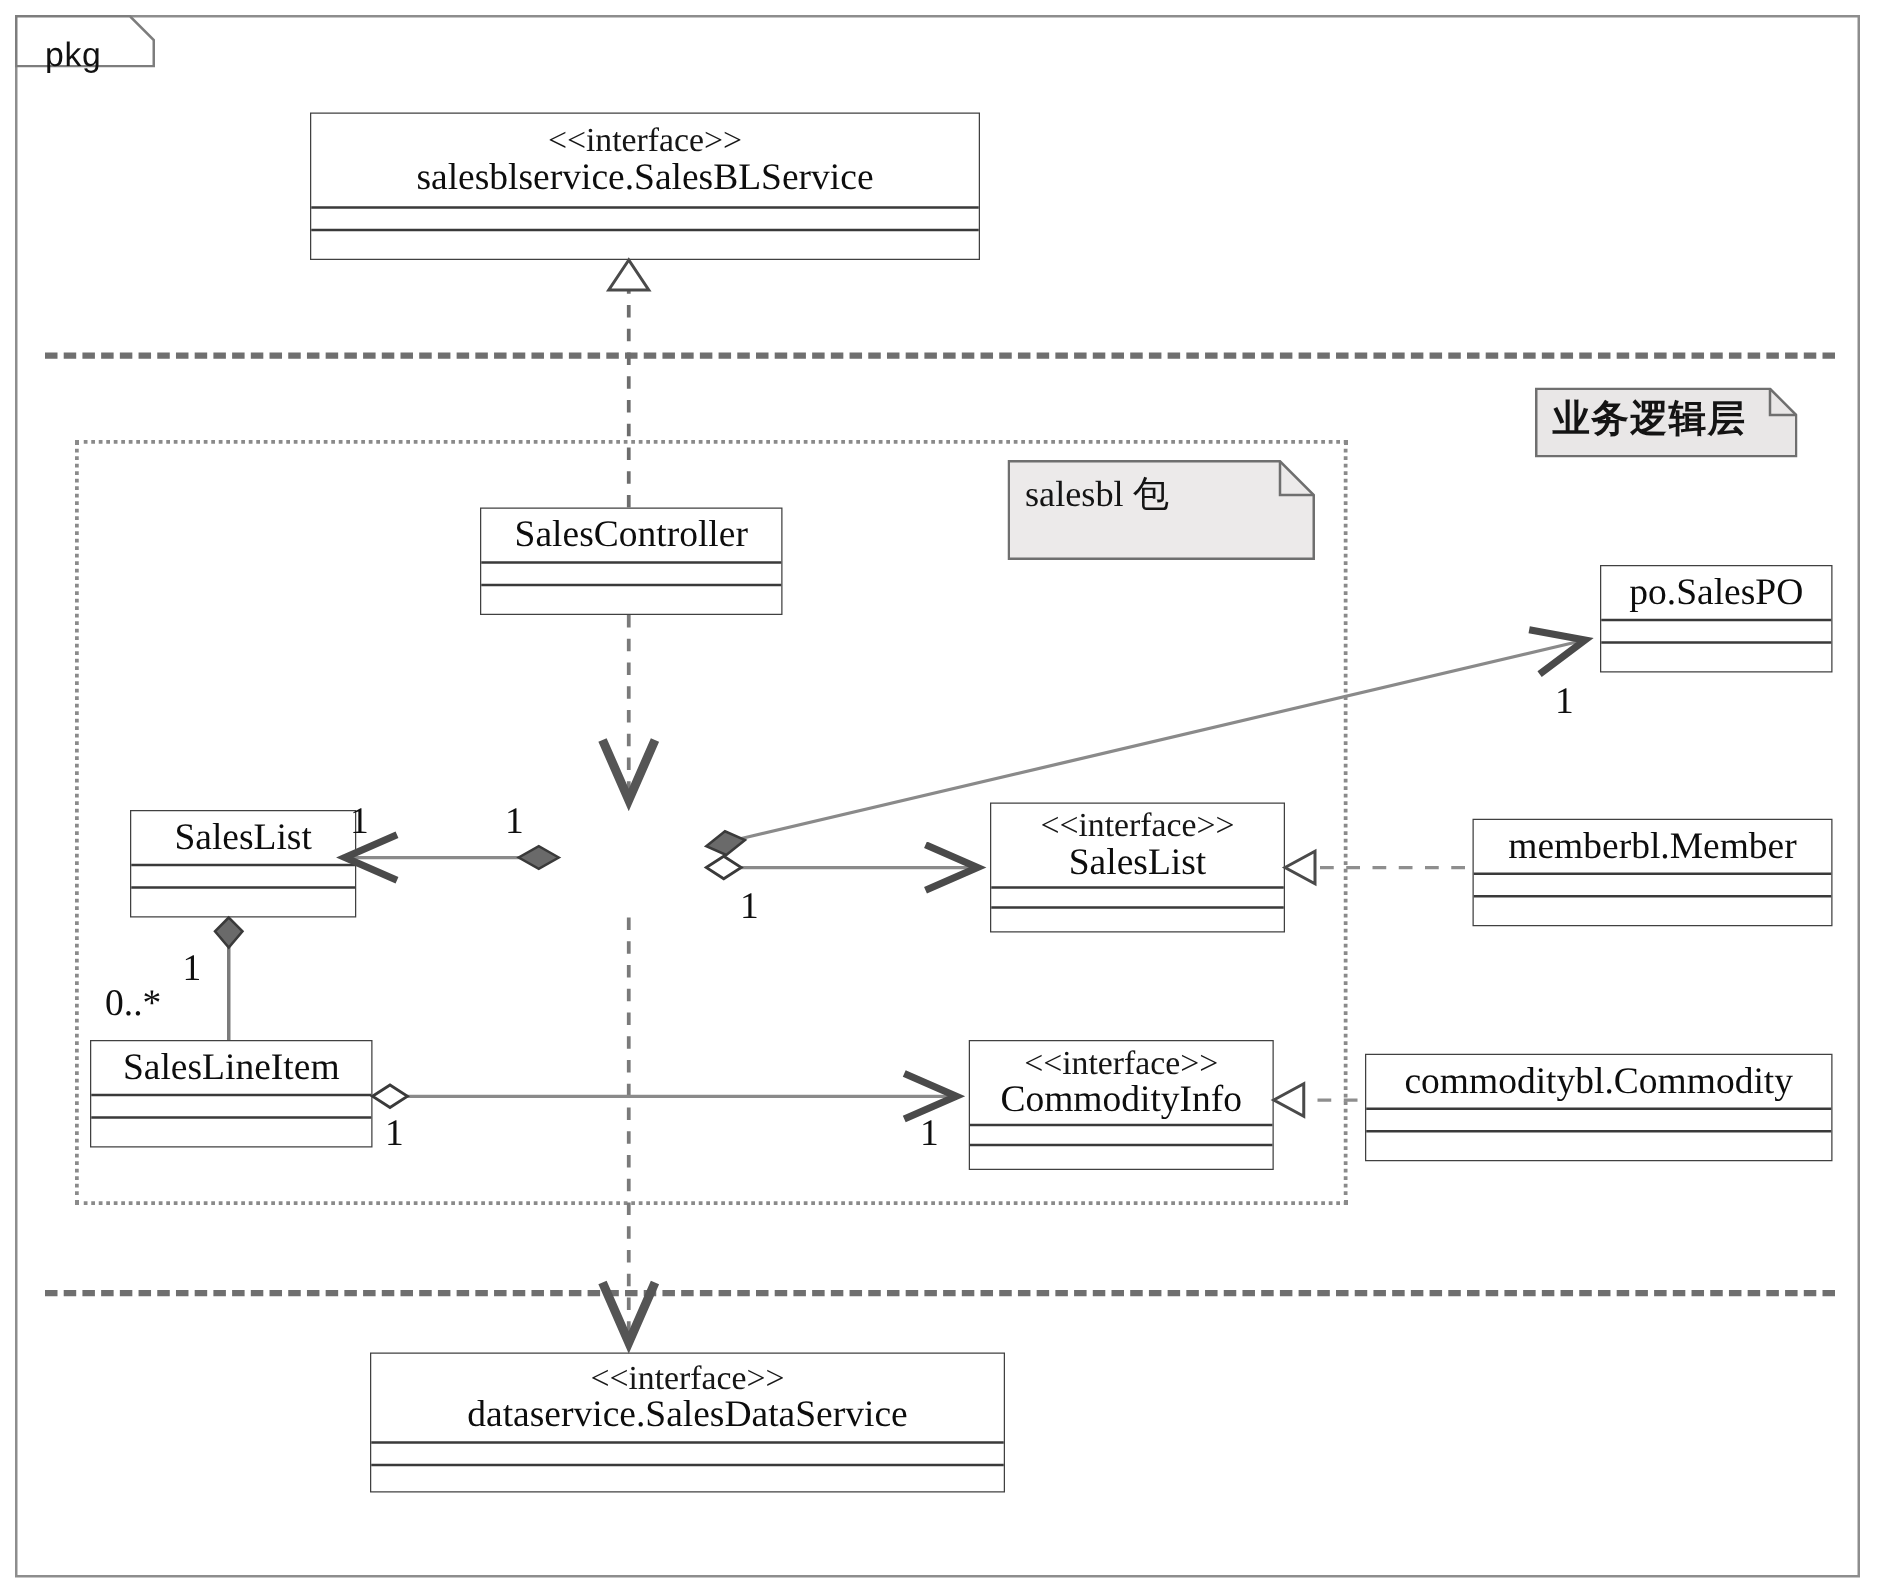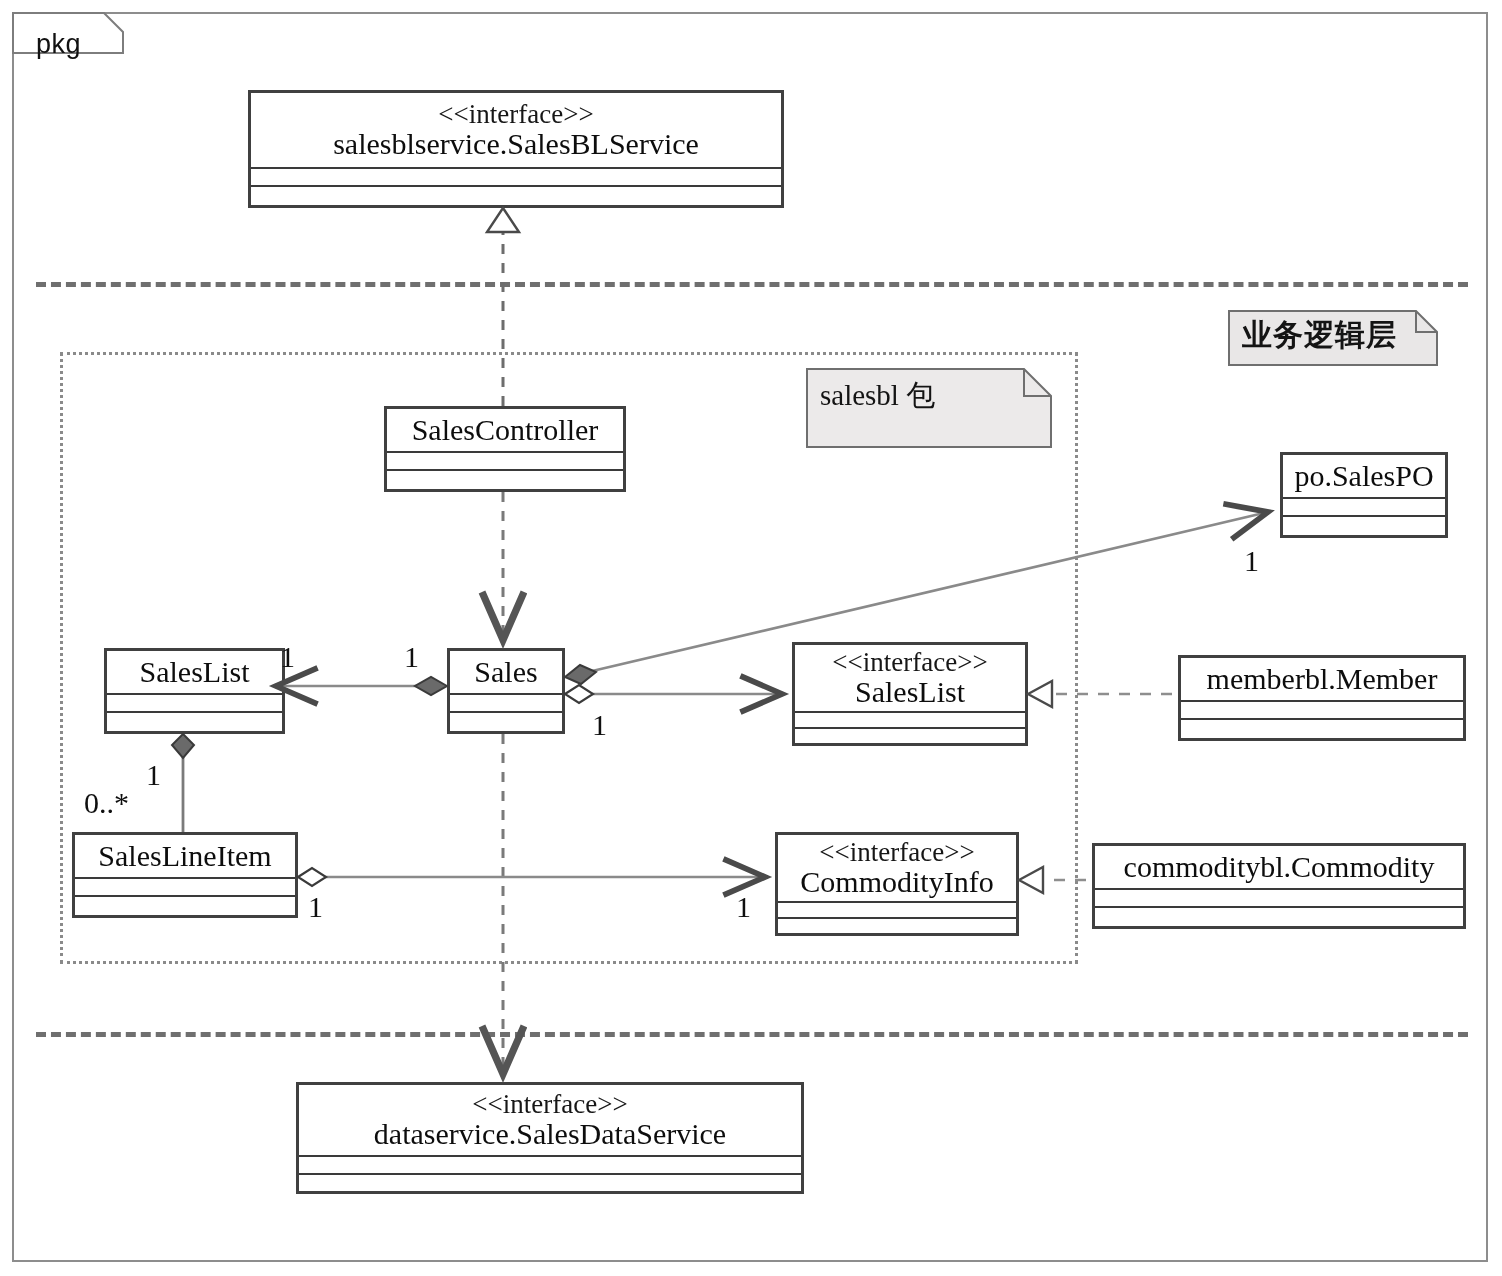--- a/index.html
+++ b/index.html
@@ -12,21 +12,21 @@
   .frame-tab svg{display:block;}
   .frame-tab-label{position:absolute;left:24px;top:17px;font-family:"Liberation Sans",sans-serif;font-size:27px;color:#111;letter-spacing:.5px;}
 
   
   .layerline{position:absolute;height:0;border-top:5px dashed #6f6f6f;}
 
   
   .pkgbox{position:absolute;border:3px dotted #8a8a8a;box-sizing:border-box;}
 
   
-  .cls{position:absolute;box-sizing:border-box;border:3px solid #404040;background:#fff;}
+  .cls{position:absolute;box-sizing:border-box;border:1px solid #404040;background:#fff;}
   .cls .hdr{box-sizing:border-box;border-bottom:2px solid #3a3a3a;display:flex;flex-direction:column;align-items:center;justify-content:center;line-height:1.04;padding:2px 4px;}
   .cls .hdr .stereo{font-size:27px;color:#161616;white-space:nowrap;}
   .cls .hdr .nm{font-size:30px;color:#0d0d0d;white-space:nowrap;}
   .cls .attr{box-sizing:border-box;border-bottom:2px solid #3a3a3a;}
   .cls .oper{box-sizing:border-box;}
 
   
   .note{position:absolute;}
   .note .nlabel{position:absolute;left:14px;top:8px;font-size:29px;color:#141414;white-space:nowrap;font-family:"Liberation Serif",serif;}
   .note.cn .nlabel{font-family:"DejaVu Sans",sans-serif;font-weight:bold;font-size:30px;letter-spacing:1px;}
@@ -71,27 +71,20 @@
   </div>
 
   <div class="cls" style="left:104px;top:648px;width:181px;height:86px;">
     <div class="hdr" style="height:44px;">
       <span class="nm">SalesList</span>
     </div>
     <div class="attr" style="height:18px;"></div>
     <div class="oper" style="height:18px;"></div>
   </div>
 
-  <div class="cls" style="left:447px;top:648px;width:118px;height:86px;">
-    <div class="hdr" style="height:44px;">
-      <span class="nm">Sales</span>
-    </div>
-    <div class="attr" style="height:18px;"></div>
-    <div class="oper" style="height:18px;"></div>
-  </div>
 
   <div class="cls" style="left:72px;top:832px;width:226px;height:86px;">
     <div class="hdr" style="height:44px;">
       <span class="nm">SalesLineItem</span>
     </div>
     <div class="attr" style="height:18px;"></div>
     <div class="oper" style="height:18px;"></div>
   </div>
 
   <div class="cls" style="left:792px;top:642px;width:236px;height:104px;">
@@ -105,21 +98,21 @@
 
   <div class="cls" style="left:775px;top:832px;width:244px;height:104px;">
     <div class="hdr" style="height:68px;">
       <span class="stereo">&lt;&lt;interface&gt;&gt;</span>
       <span class="nm">CommodityInfo</span>
     </div>
     <div class="attr" style="height:16px;"></div>
     <div class="oper" style="height:16px;"></div>
   </div>
 
-  <div class="cls" style="left:1280px;top:452px;width:168px;height:86px;">
+  <div class="cls" style="left:1280px;top:452px;width:186px;height:86px;">
     <div class="hdr" style="height:44px;">
       <span class="nm">po.SalesPO</span>
     </div>
     <div class="attr" style="height:18px;"></div>
     <div class="oper" style="height:18px;"></div>
   </div>
 
   <div class="cls" style="left:1178px;top:655px;width:288px;height:86px;">
     <div class="hdr" style="height:44px;">
       <span class="nm">memberbl.Member</span>

